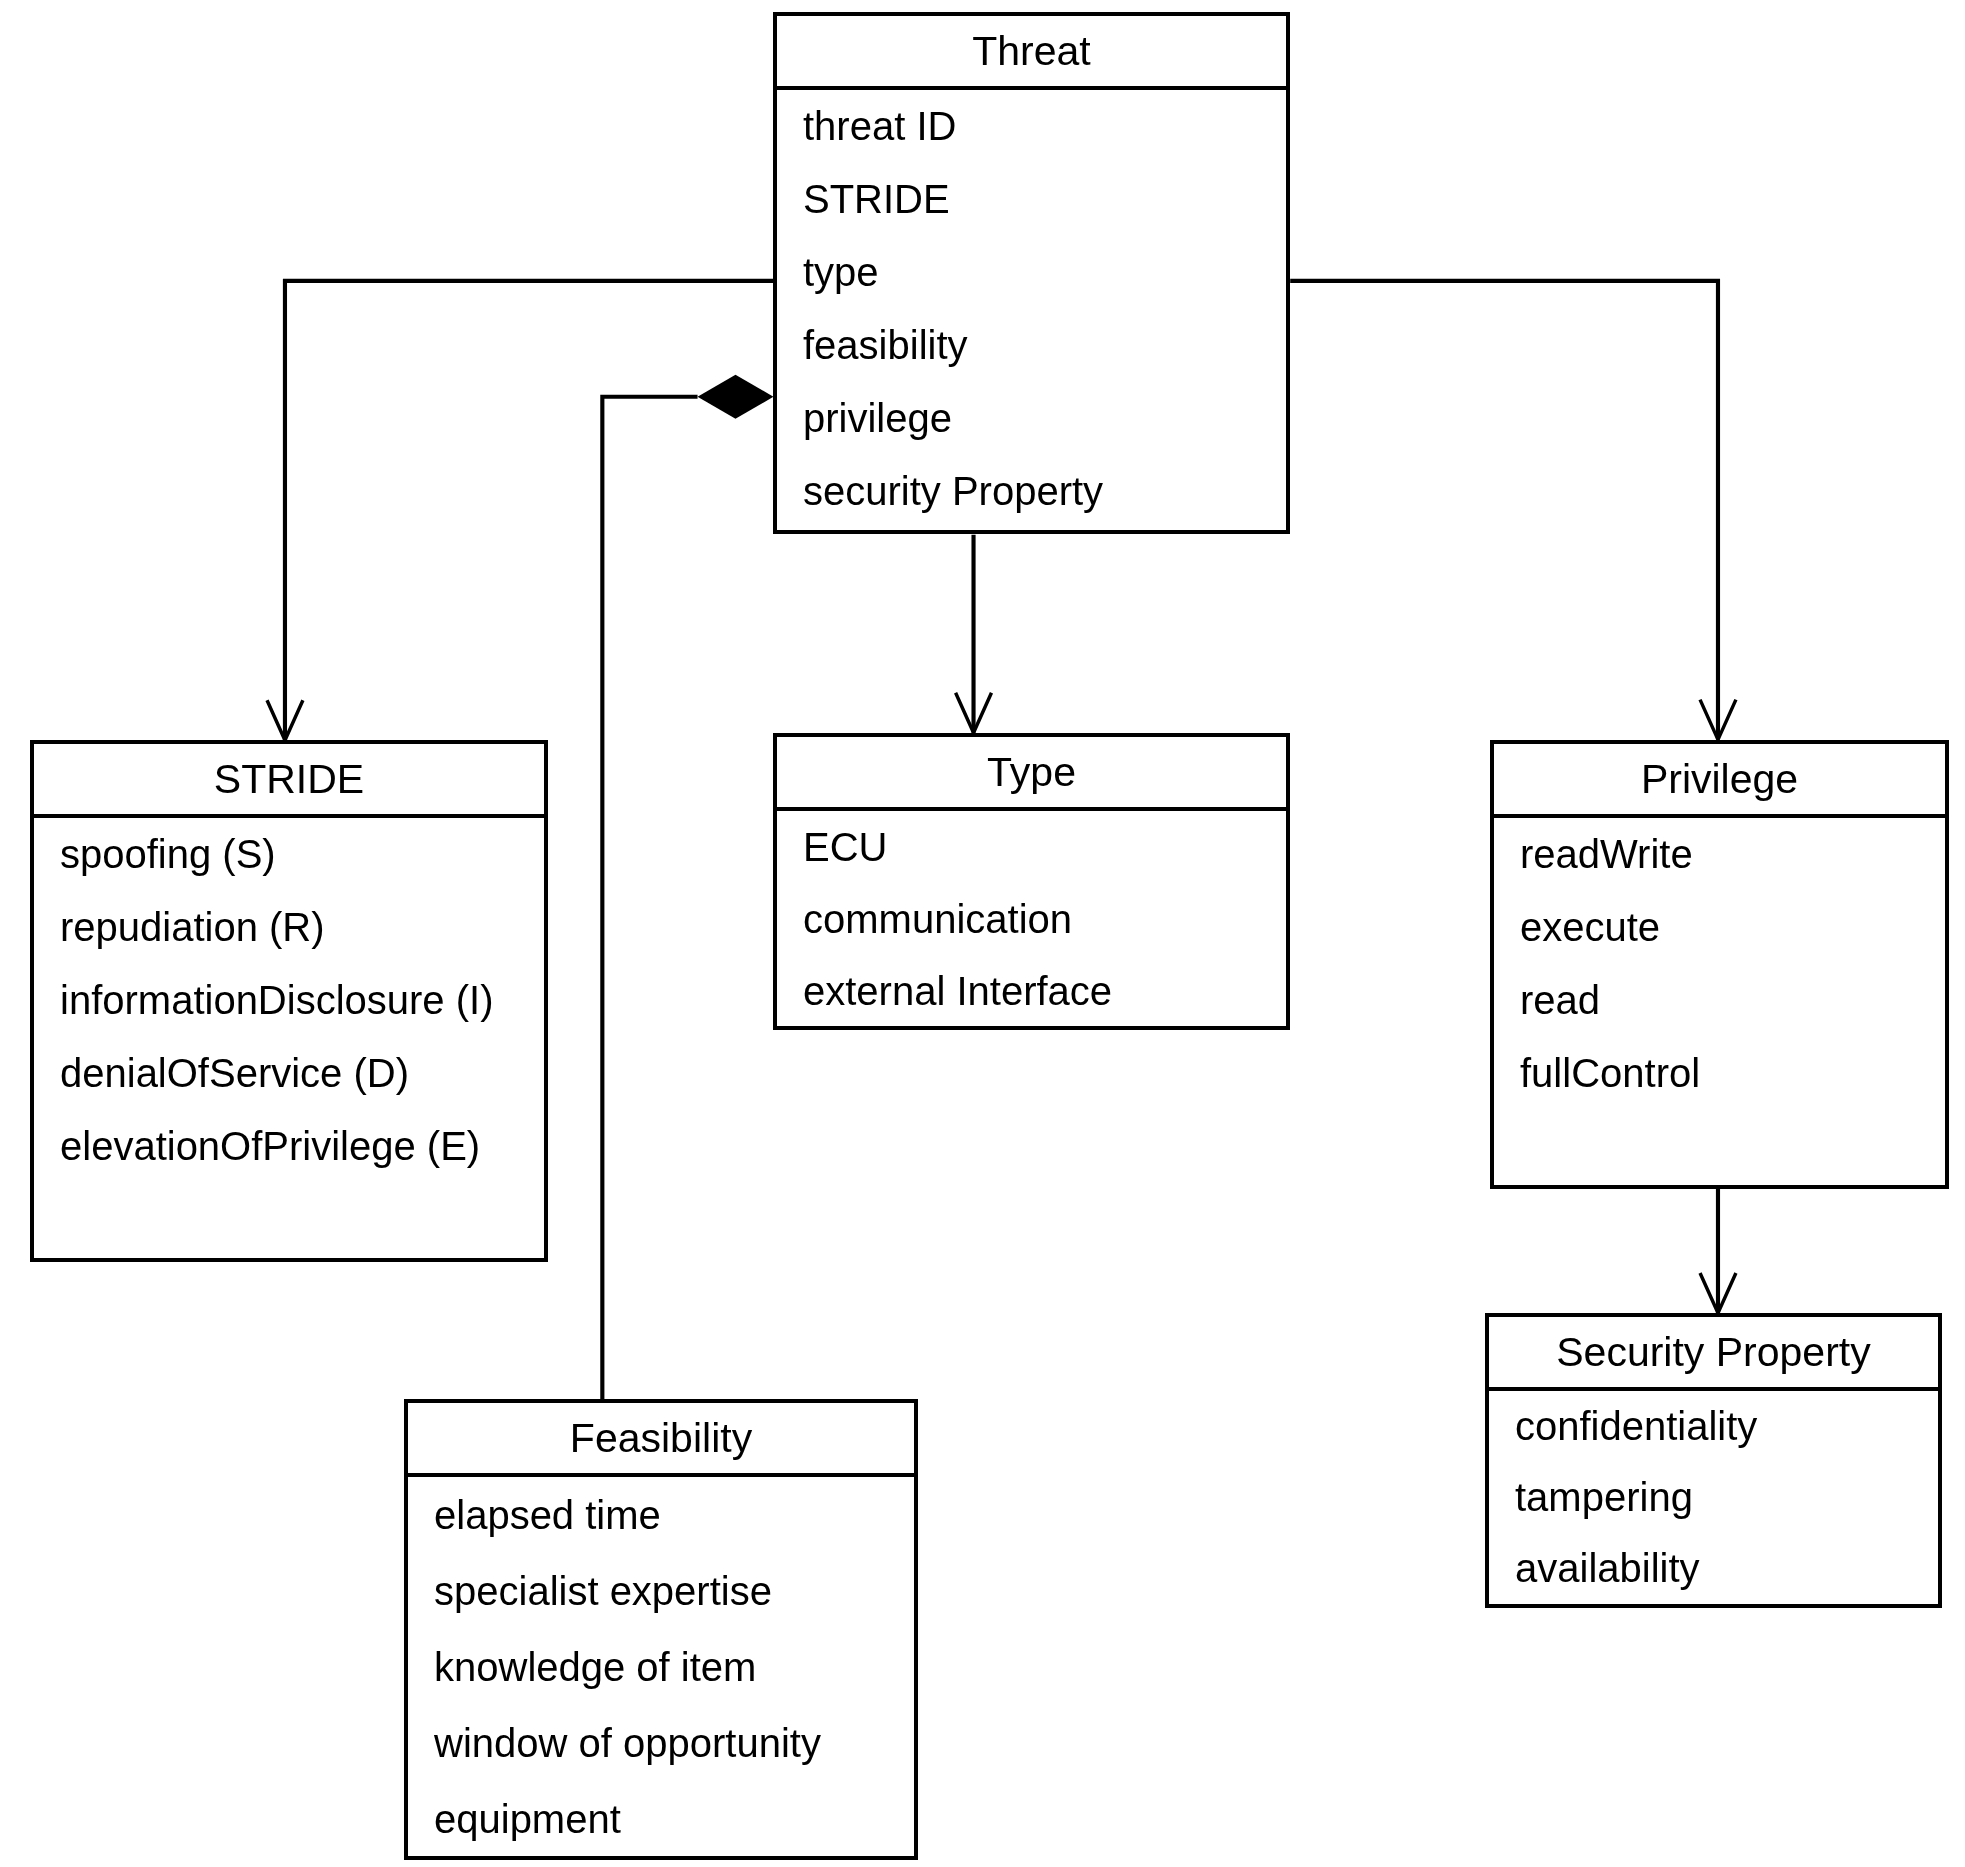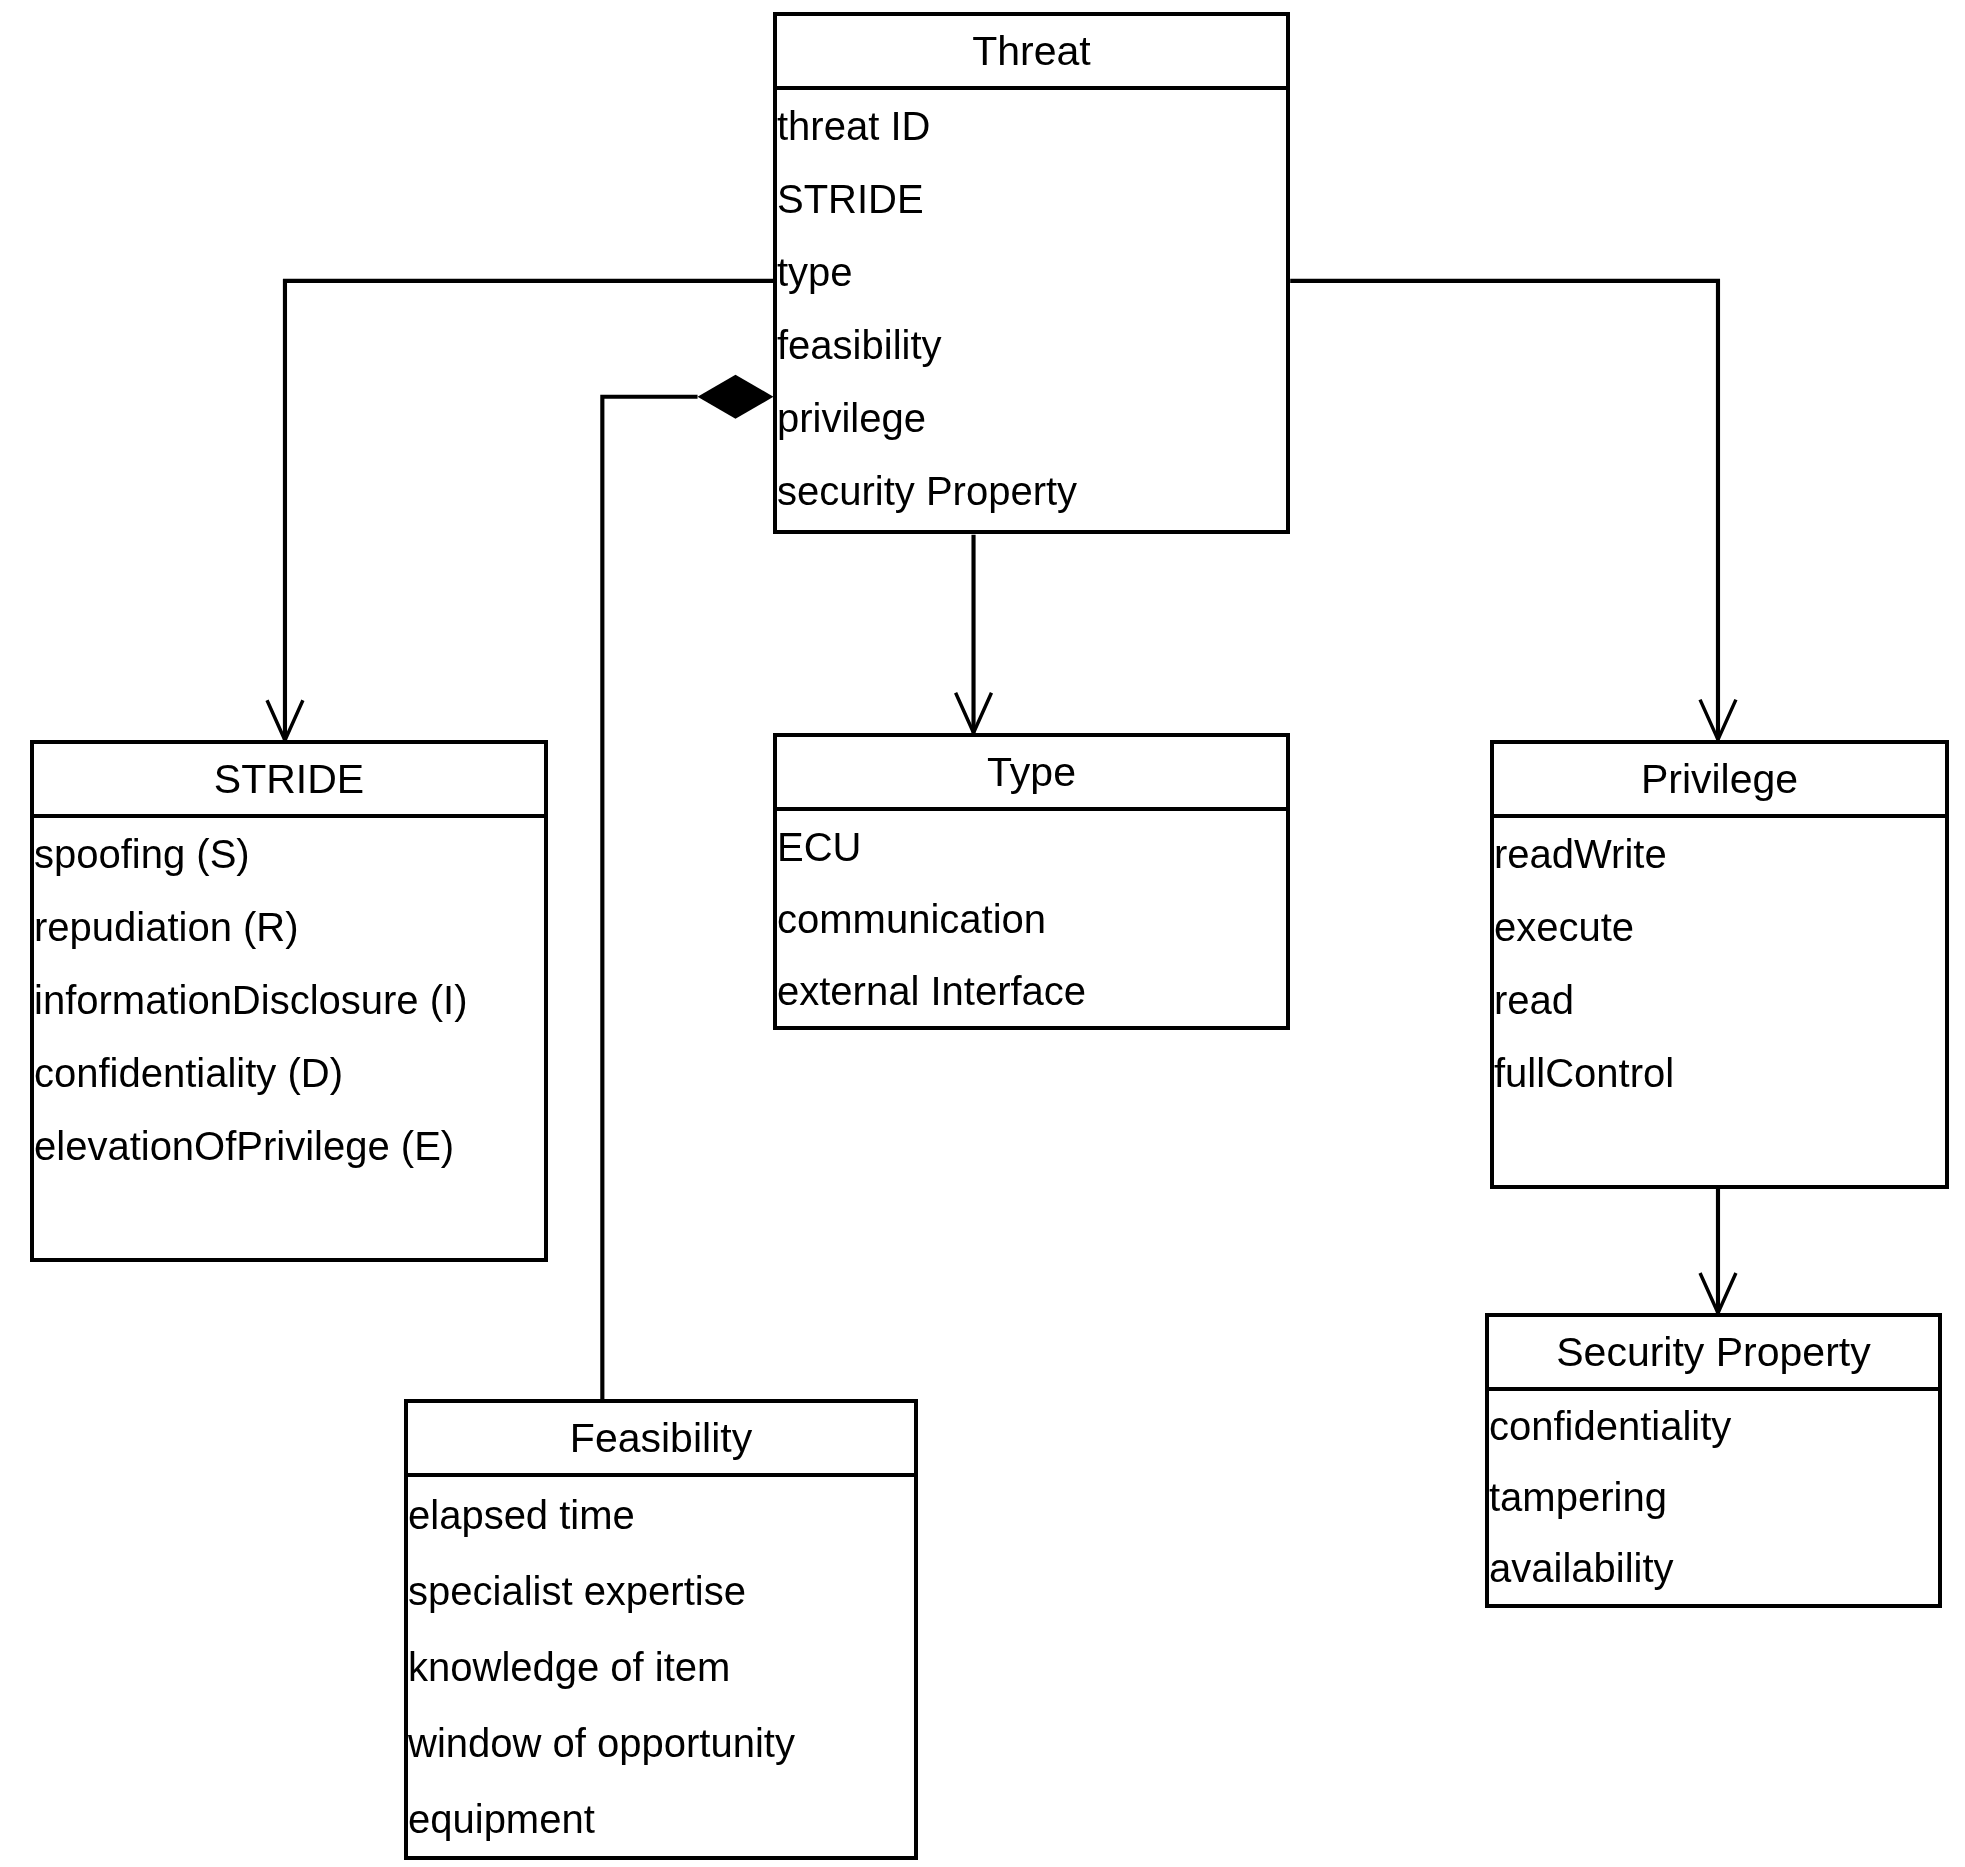--- a/index.html
+++ b/index.html
@@ -45,20 +45,21 @@
     justify-content: center;
     font-size: 41px;
     white-space: nowrap;
   }
   .class-attrs {
     display: block;
   }
   .attr-row {
     display: flex;
     align-items: center;
+    padding-left: 26px;
     font-size: 40px;
     white-space: nowrap;
   }
 </style>
 </head>
 <body>
 
 <div class="canvas">
   <svg class="connector-layer" viewBox="0 0 2848 2706" xmlns="http://www.w3.org/2000/svg">
       <polyline points="1121,407 413,407 413,1073" fill="none" stroke="#000000" stroke-width="6"></polyline>
@@ -83,21 +84,21 @@
           <div class="attr-row" style="height: 73px;">privilege</div>
           <div class="attr-row" style="height: 73px;">security Property</div>
         </div>
   </div>
       <div class="class-box" style="left: 30px; top: 740px; width: 518px; height: 522px;">
     <div class="class-title">STRIDE</div>
     <div class="class-attrs">
           <div class="attr-row" style="height: 73px;">spoofing (S)</div>
           <div class="attr-row" style="height: 73px;">repudiation (R)</div>
           <div class="attr-row" style="height: 73px;">informationDisclosure (I)</div>
-          <div class="attr-row" style="height: 73px;">confidentiality (D)</div>
+          <div class="attr-row" style="height: 73px;">denialOfService (D)</div>
           <div class="attr-row" style="height: 73px;">elevationOfPrivilege (E)</div>
         </div>
   </div>
       <div class="class-box" style="left: 773px; top: 733px; width: 517px; height: 297px;">
     <div class="class-title">Type</div>
     <div class="class-attrs">
           <div class="attr-row" style="height: 72px;">ECU</div>
           <div class="attr-row" style="height: 72px;">communication</div>
           <div class="attr-row" style="height: 72px;">external Interface</div>
         </div>

